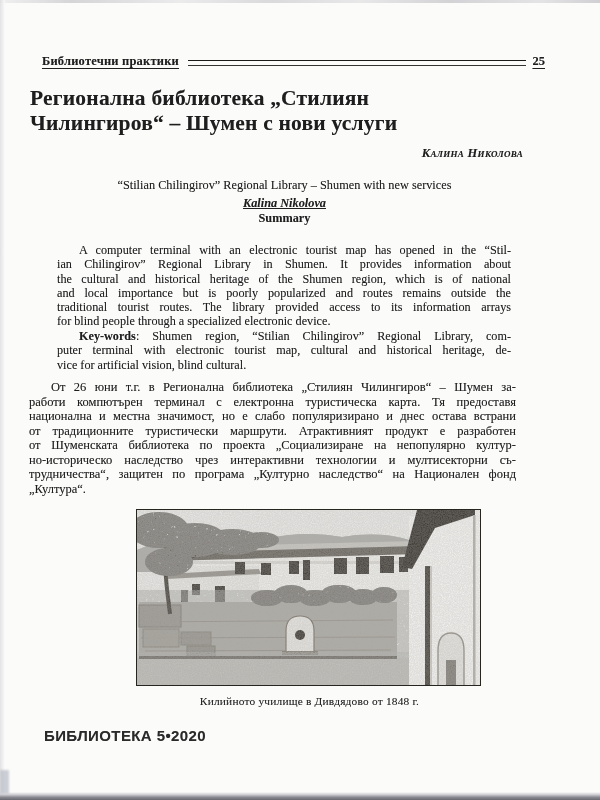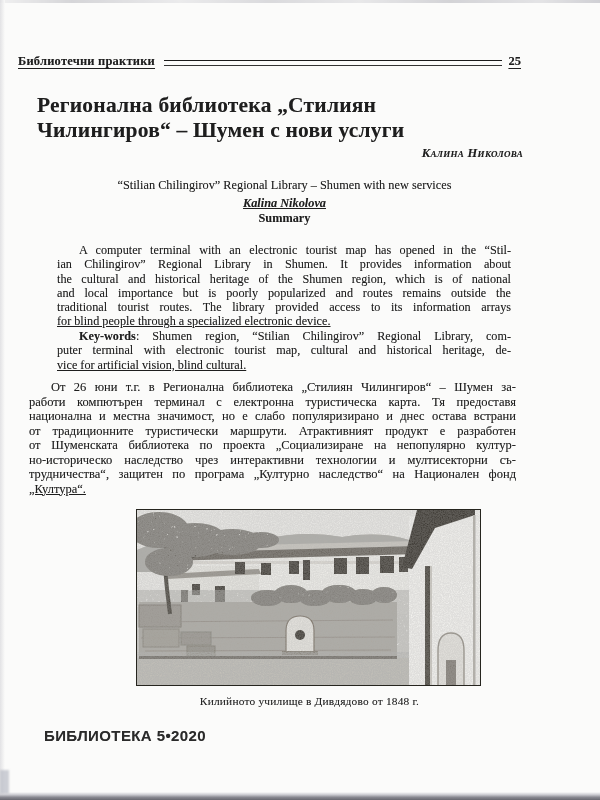--- a/index.html
+++ b/index.html
@@ -11,37 +11,37 @@
   }
   
   .scan-edge-top{position:absolute;top:0;left:0;width:100%;height:3px;opacity:.75;filter:blur(.4px);
     background:linear-gradient(90deg,#ededee 0%,#c9c9cd 12%,#e6e6e8 30%,#cfcfd3 45%,#e2e2e4 60%,#c6c6cb 75%,#dcdcdf 90%,#c2c2c8 100%);}
   .scan-edge-left{position:absolute;top:0;left:0;width:5px;height:100%;opacity:.8;
     background:linear-gradient(90deg,#dcdcdf,#fbfbfa);}
   .scan-corner-bl{position:absolute;left:0;bottom:6px;width:9px;height:24px;background:#b4b7c2;opacity:.65;filter:blur(1px);}
   .scan-edge-bottom{position:absolute;bottom:0;left:0;width:100%;height:8px;
     background:linear-gradient(180deg,rgba(200,200,205,0) 0%,#c9c9cf 35%,#8a8a92 65%,#686870 100%);}
   
-  .running-head{position:absolute;top:54px;left:18px;width:503px;display:flex;align-items:flex-end;}
+  .running-head{position:absolute;top:54px;left:42px;width:503px;display:flex;align-items:flex-end;}
   .running-head .section{font-weight:bold;font-size:12.5px;text-decoration:underline;text-underline-offset:3px;white-space:nowrap;letter-spacing:.2px;}
   .running-head .rule{flex:1;height:4px;border-top:1.6px solid #1b1b1b;border-bottom:1px solid #333;margin:0 7px 3px 9px;}
   .running-head .pageno{font-weight:bold;font-size:12.5px;text-decoration:underline;text-underline-offset:3px;}
   
-  .title{position:absolute;top:86px;left:30px;width:490px;margin:7px;
+  .title{position:absolute;top:86px;left:30px;width:490px;margin:0;
     font-size:21.5px;line-height:25px;font-weight:bold;letter-spacing:.2px;white-space:pre-line;}
   .author{position:absolute;top:146px;right:77px;font-size:12.5px;font-style:italic;font-weight:bold;
     font-variant:small-caps;letter-spacing:.3px;}
   .en-block{position:absolute;top:178px;left:57px;width:455px;text-align:center;}
   .en-title{font-size:12.3px;font-weight:normal;}
   .en-author{font-size:12.3px;font-weight:bold;font-style:italic;margin-top:3px;text-decoration:underline;}
   .summary-head{font-size:12.3px;font-weight:bold;}
   
   .para{position:absolute;text-align:justify;}
   .para > div{white-space:nowrap;text-align:justify;text-align-last:justify;}
-  .para > div:last-child{text-align-last:left;text-decoration:underline;}
+  .para > div:last-child{text-align-last:left;}
   .para > div:first-child{text-indent:22px;}
   .summary-para{top:243px;left:57px;width:454px;font-size:12.2px;line-height:14.3px;}
   .keywords-para{top:329px;left:57px;width:454px;font-size:12.2px;line-height:14.3px;}
   .body-para{top:380px;left:29px;width:487px;font-size:12.5px;line-height:14.5px;}
   
   .photo-fig{position:absolute;top:509px;left:106px;margin:0;width:347px;padding-left:30px;}
   .photo-frame{width:343px;height:175px;border:1.5px solid #26251f;background:#ecebe8;}
   .photo-frame svg{display:block;filter:blur(.3px) contrast(.98);}
   .caption{margin-top:9px;text-align:center;font-size:11.4px;letter-spacing:.2px;color:#262626;}
   

